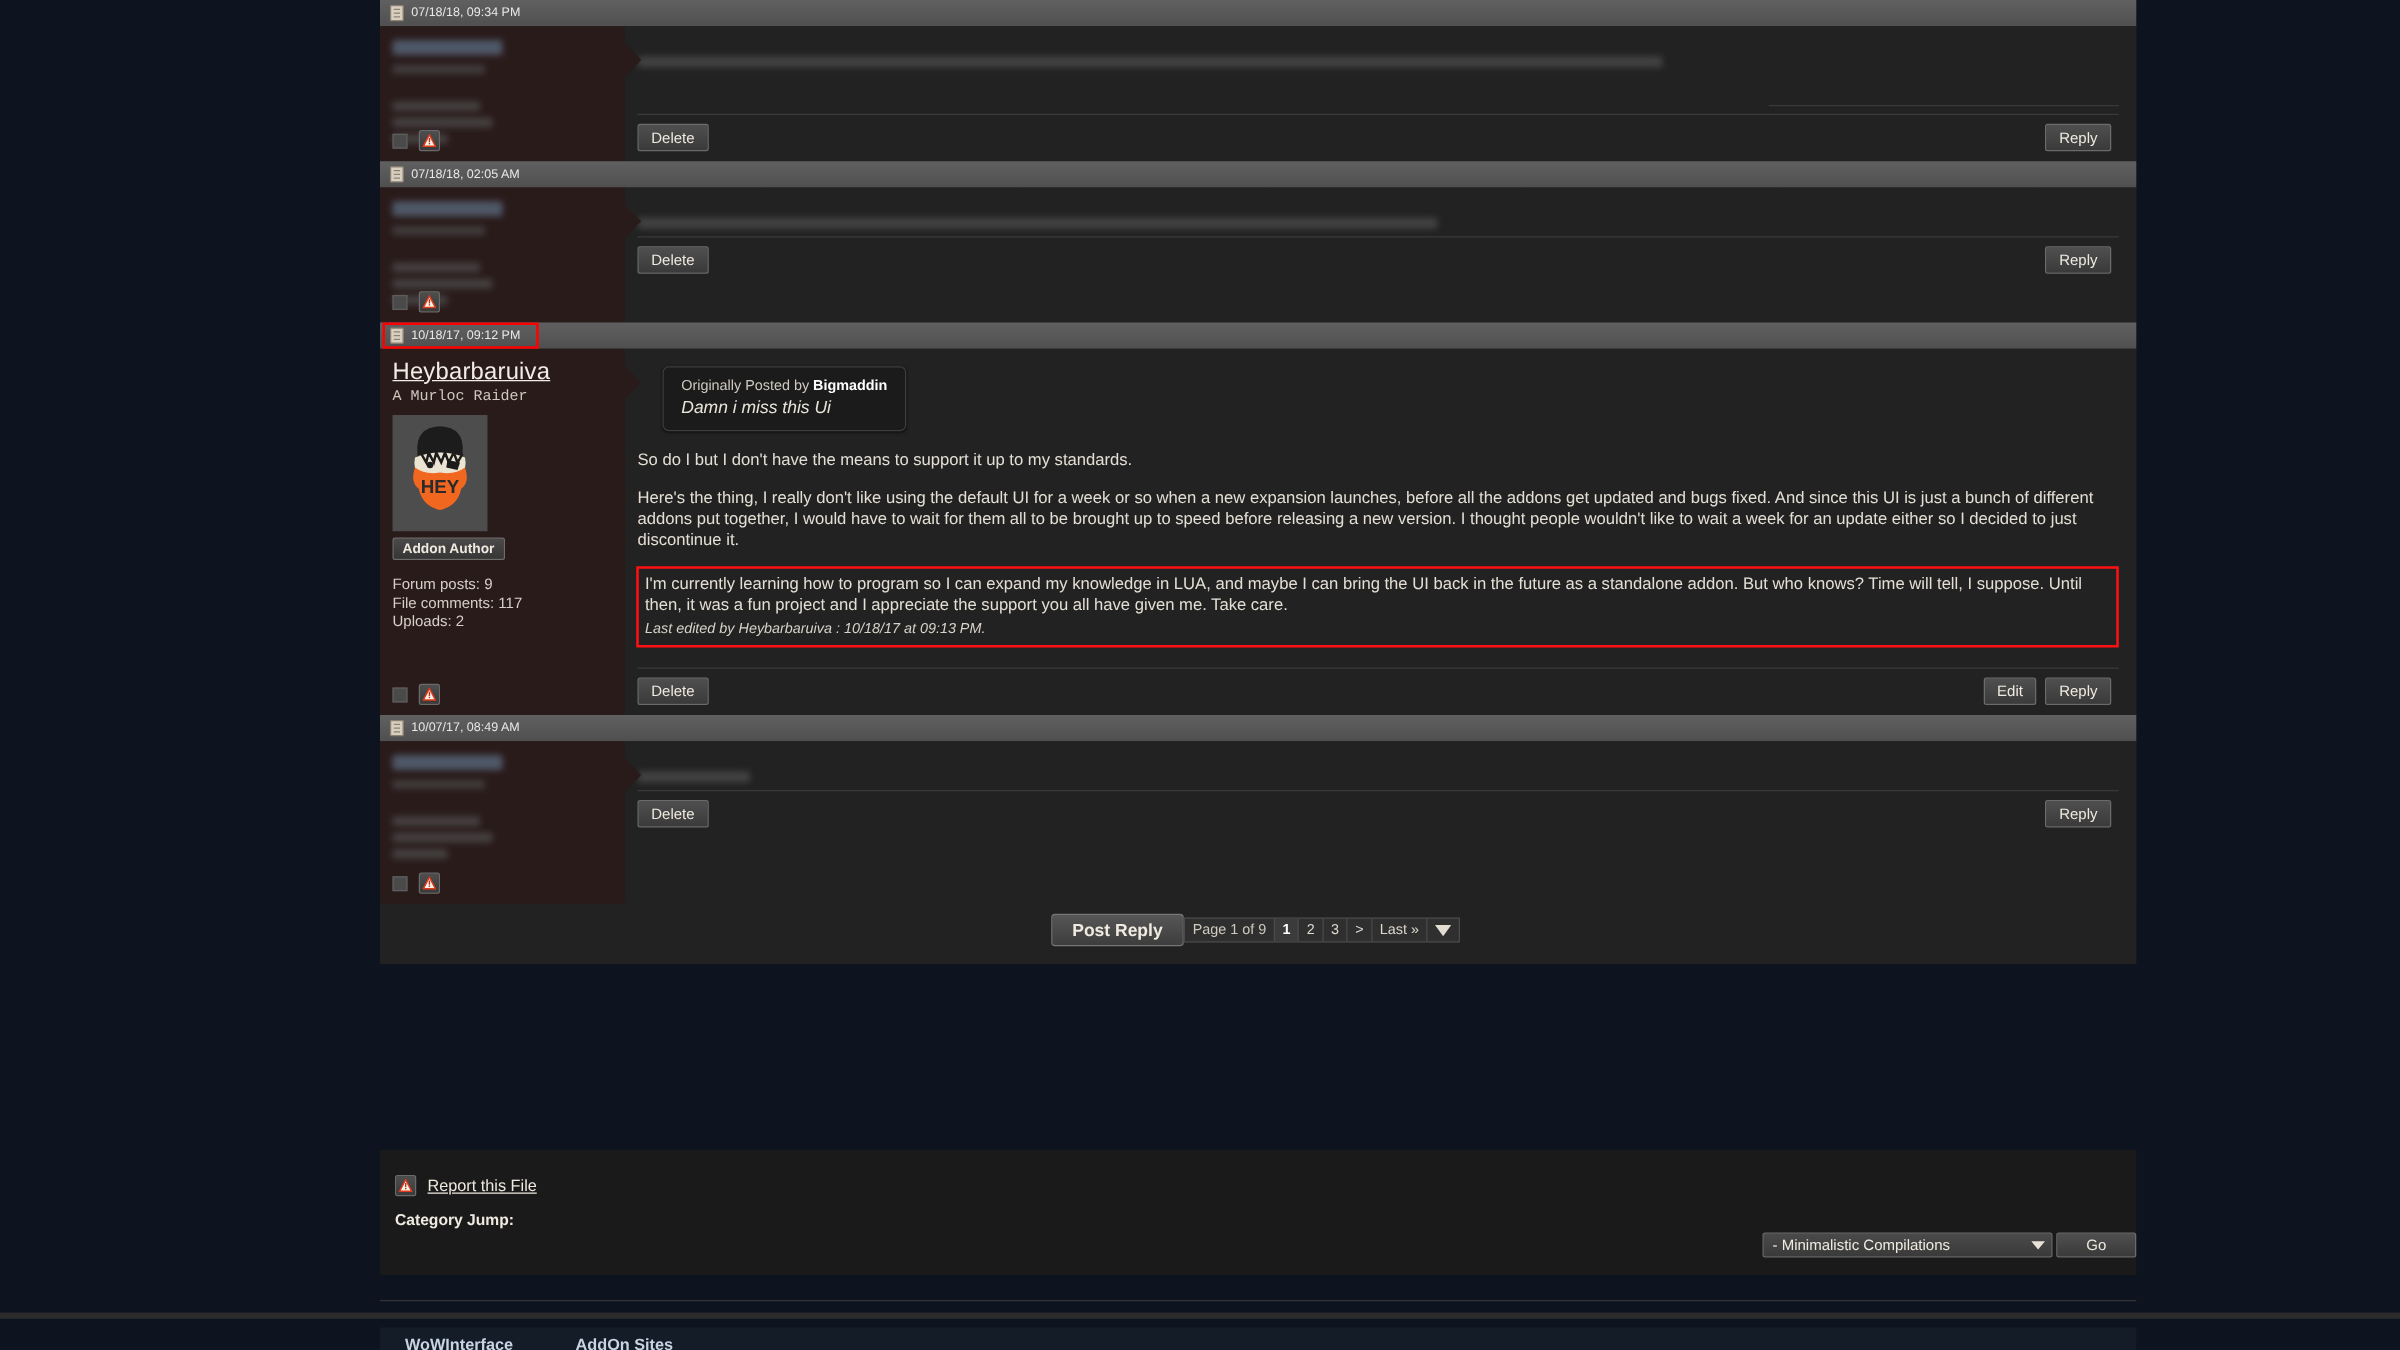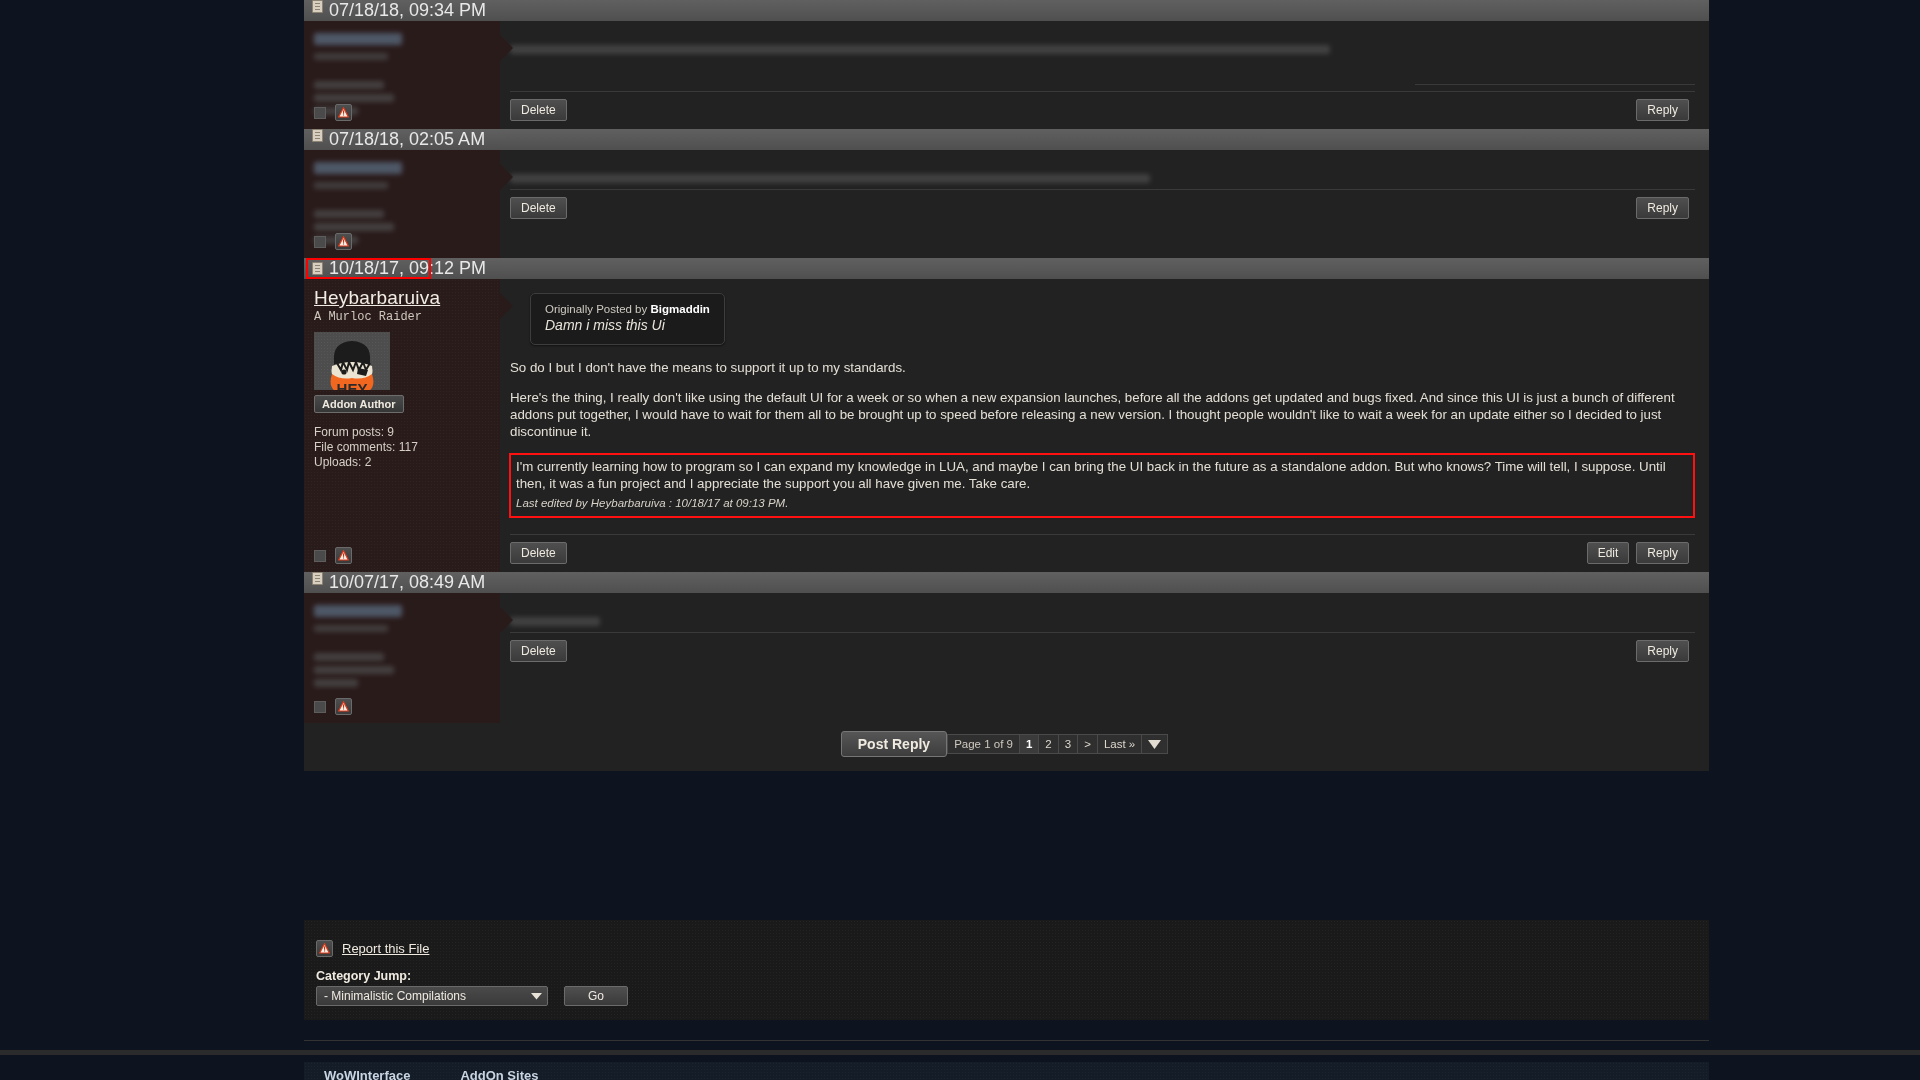--- a/index.html
+++ b/index.html
@@ -20,24 +20,24 @@
     left: 304px; top: 0; width: 1405px;
     background: #222222;
   }
 
   
   .post { position: relative; background: #222222; }
 
   .datebar {
     height: 21px;
     background: linear-gradient(to bottom, #606060 0%, #585858 50%, #4f4f4f 100%);
-    display: flex; 
+    display: flex; align-items: center;
     padding-left: 8px;
     color: #e8e8e8;
-    font-size: 18px;
+    font-size: 10px;
     position: relative;
   }
   .datebar .pageicon {
     width: 11px; height: 13px; margin-right: 6px;
     background: #d8cfc0;
     border: 1px solid #8c8373;
     border-radius: 1px;
     position: relative; flex: none;
   }
   .datebar .pageicon:after {
@@ -79,21 +79,21 @@
     text-decoration: underline;
     font-weight: normal;
     letter-spacing: 0.2px;
     display: inline-block;
     margin-top: 2px;
     cursor: pointer;
   }
   .usertitle { font-size: 12px; color: #cfc8bd; margin-top: 1px; font-family: Liberation Mono, monospace; }
   .avatar-wrap { margin-top: 8px; }
   .avatar {
-    width: 76px; height: 58px;
+    width: 76px; height: 93px;
     background: #4d4d4d;
     background-image: radial-gradient(rgba(255,255,255,0.05) 0.5px, transparent 0.5px);
     background-size: 3px 3px;
     position: relative; overflow: hidden;
   }
   .badge {
     margin-top: 5px;
     display: inline-block;
     font-size: 11px; font-weight: bold; color: #efe9df;
     background: linear-gradient(to bottom, #4a4a4a, #363636);
@@ -219,21 +219,21 @@
   .footer-strip {
     position: absolute; left: 304px; top: 920px; width: 1405px; height: 100px;
     background: #1a1a1a;
     background-image: radial-gradient(rgba(255,255,255,0.04) 0.5px, transparent 0.5px);
     background-size: 3px 3px;
   }
   .report-row { display: flex; align-items: center; gap: 9px; padding: 20px 0 0 12px; }
   .report-link { font-size: 13px; color: #efe9df; text-decoration: underline; cursor: pointer; }
   .catjump { padding: 12px 0 0 12px; }
   .catjump-label { font-size: 12.5px; font-weight: bold; color: #f0ebe1; margin-bottom: 3px; }
-  .catjump-row { display: flex; align-items: center; gap: 16px; }
+  .catjump-row { display: flex; align-items: center; gap: 3px; justify-content: flex-end; }
   .select {
     width: 232px; height: 20px;
     background: linear-gradient(to bottom,#4a4a4a,#3a3a3a);
     border: 1px solid #6a6a6a; border-radius: 2px;
     display: flex; align-items: center; justify-content: space-between;
     padding: 0 5px 0 7px;
     font-size: 12px; color: #f0ebe1;
     cursor: pointer;
   }
   .go-btn {

